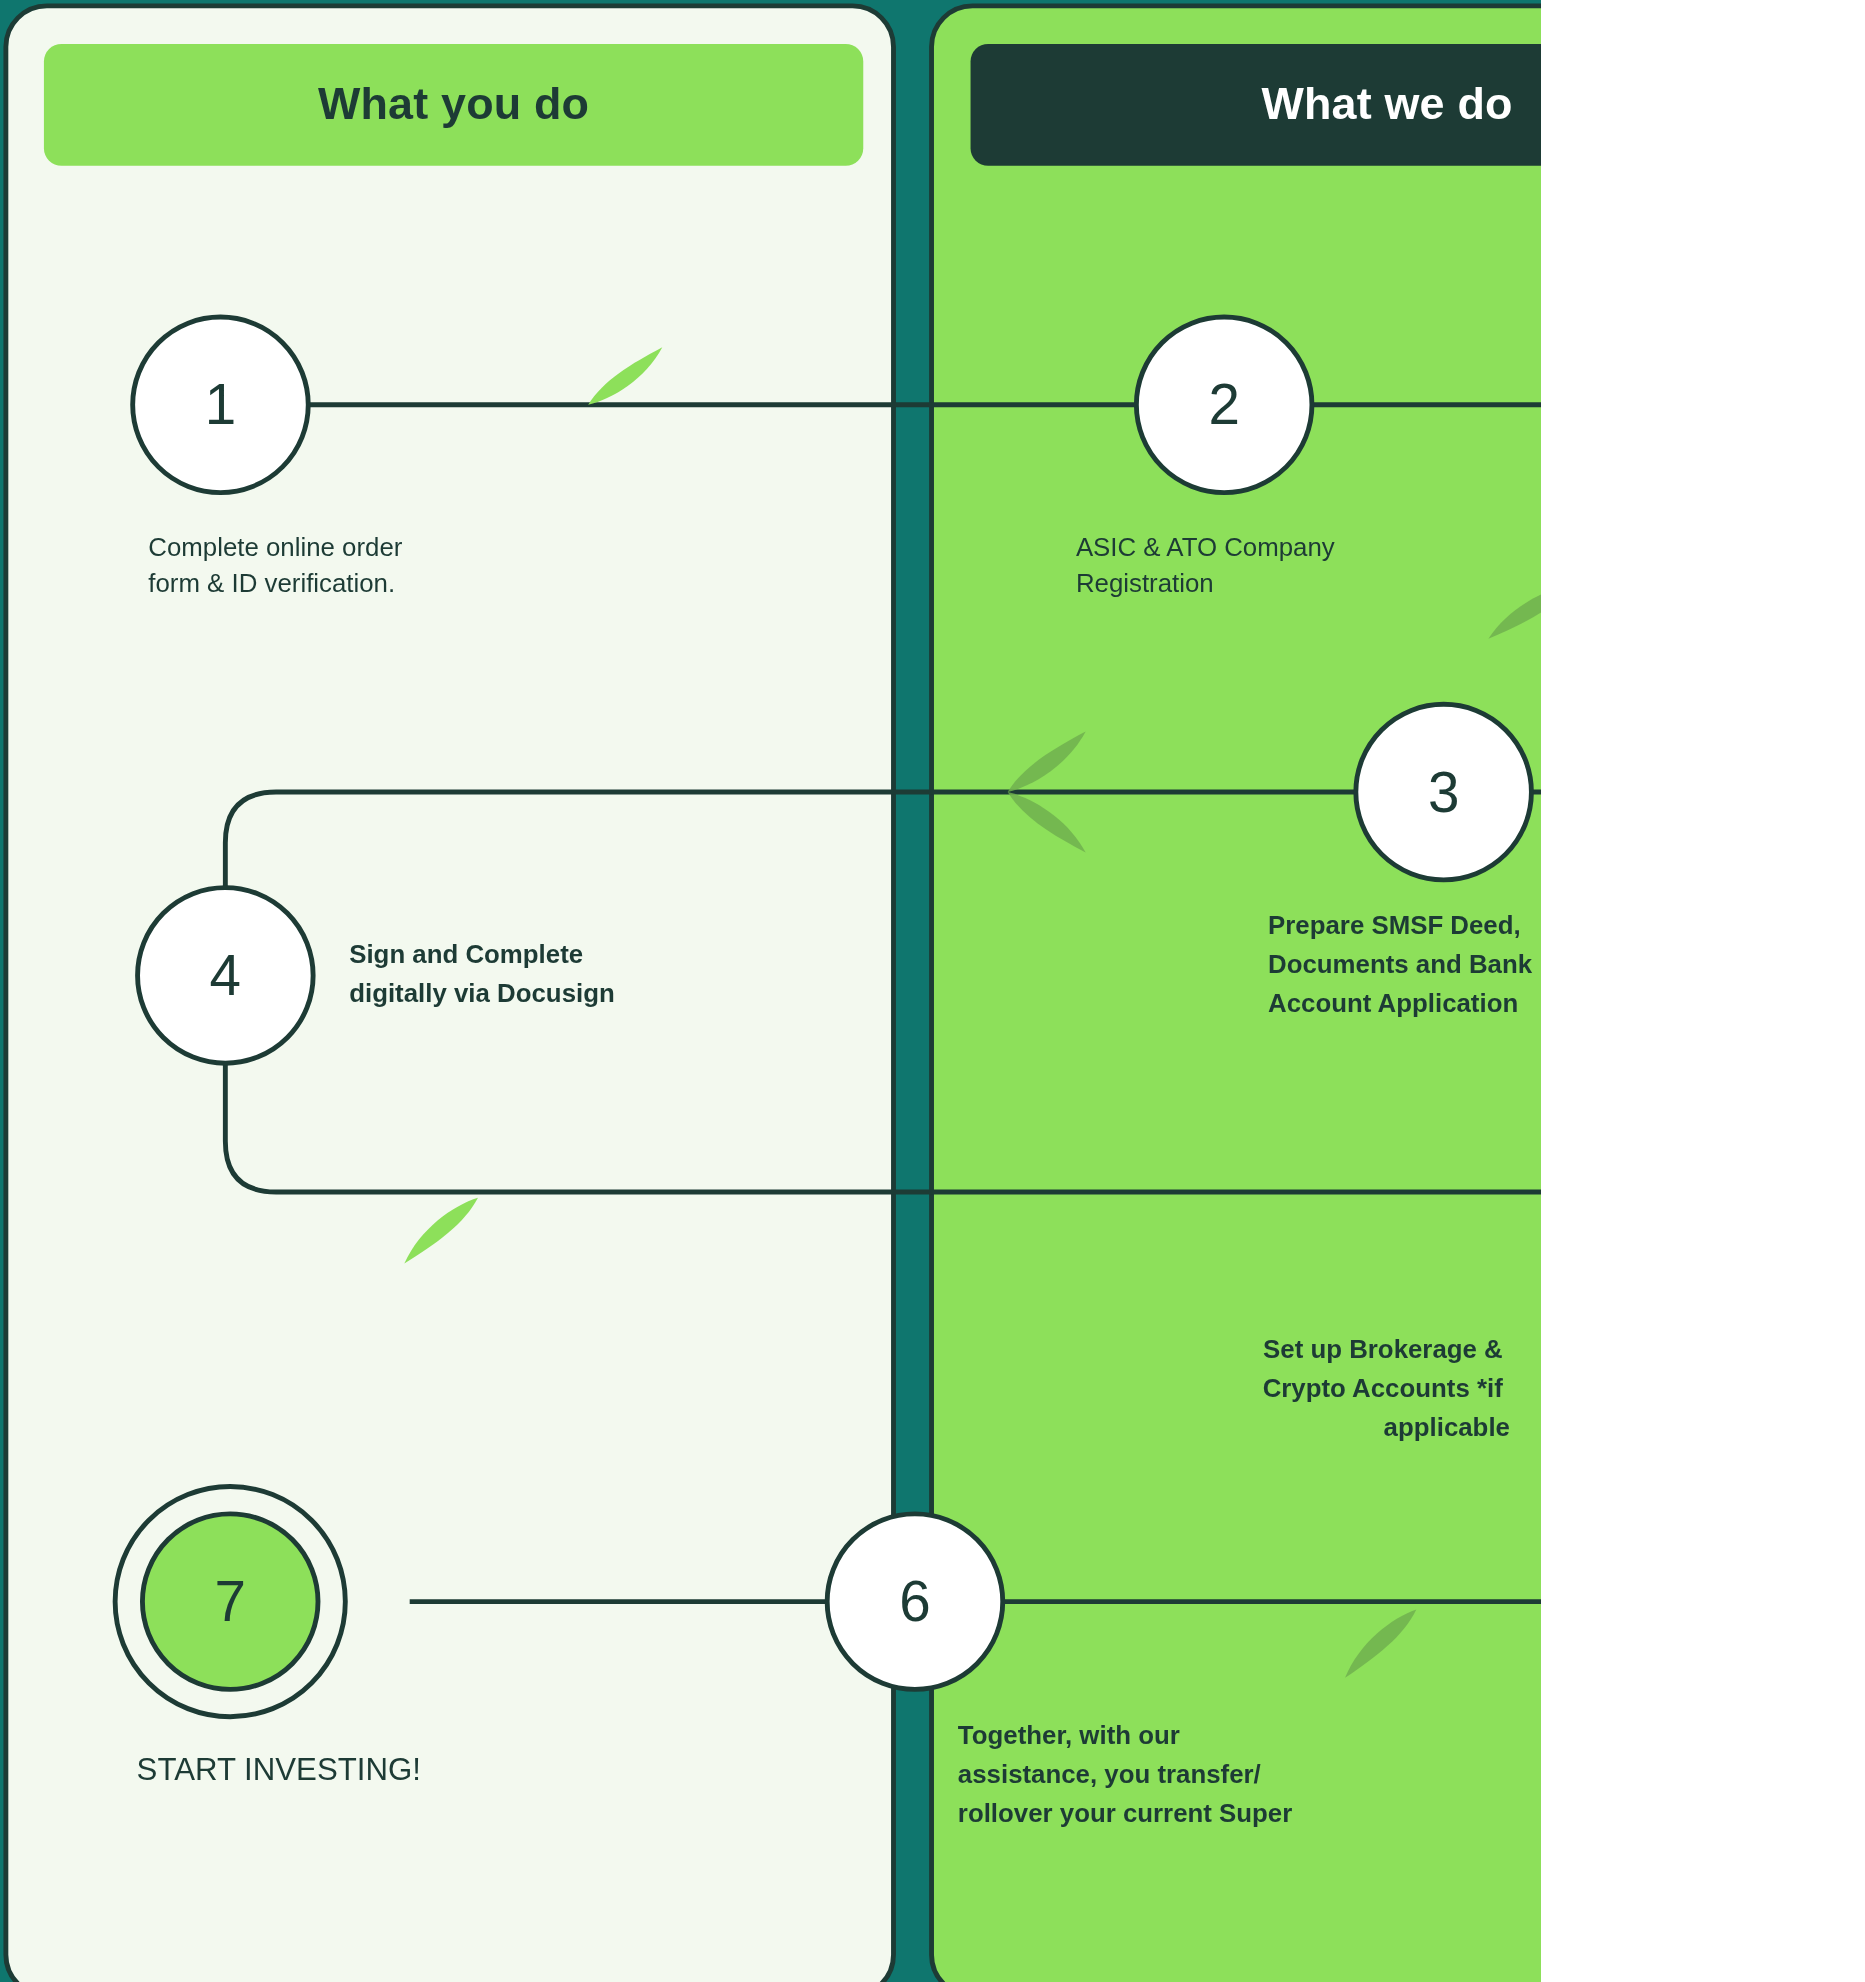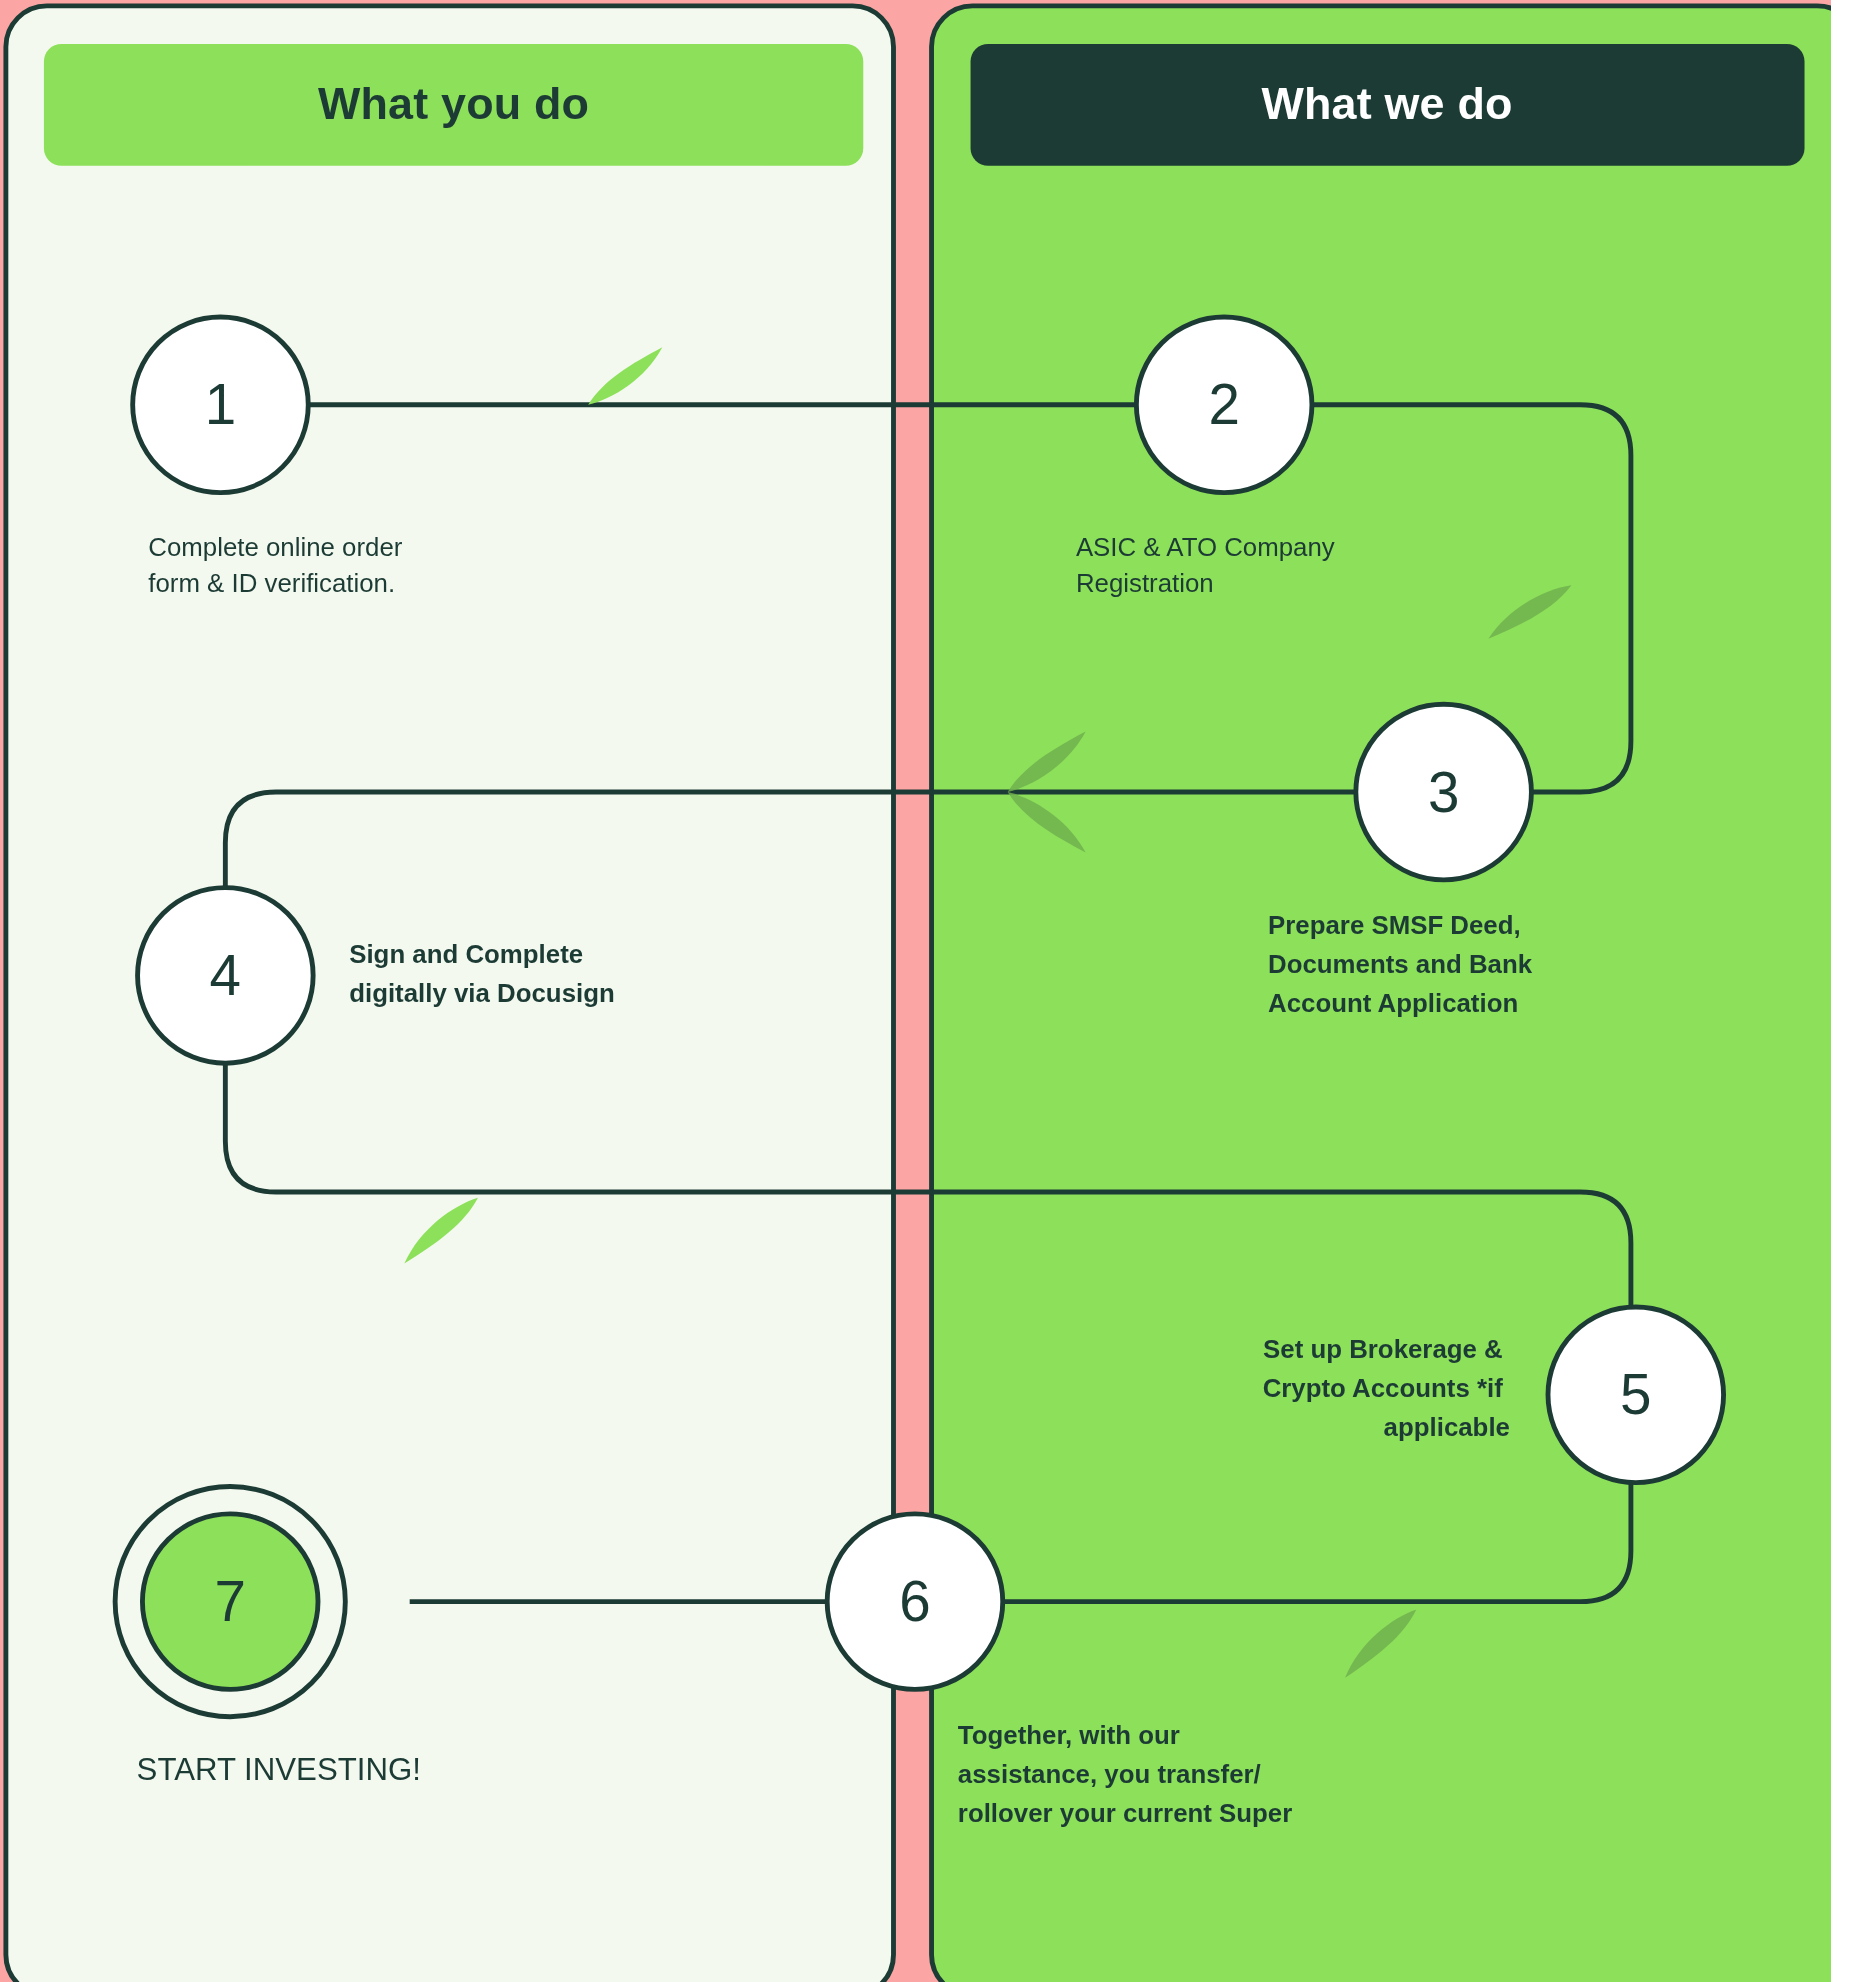--- a/index.html
+++ b/index.html
@@ -5,24 +5,24 @@
   html, body {
     margin: 0;
     padding: 0;
     background: #ffffff;
   }
   body {
     font-family: "Liberation Sans", sans-serif;
   }
   #stage {
     position: relative;
-    width: 1831px;
+    width: 1541px;
     height: 1983px;
     overflow: hidden;
-    background: #fca5a5;
+    background: #0f766e;
   }
   svg.diagram {
     position: absolute;
     inset: 0;
     width: 1866px;
     height: 1983px;
     display: block;
   }
   .panel-title {
     font-weight: bold;

